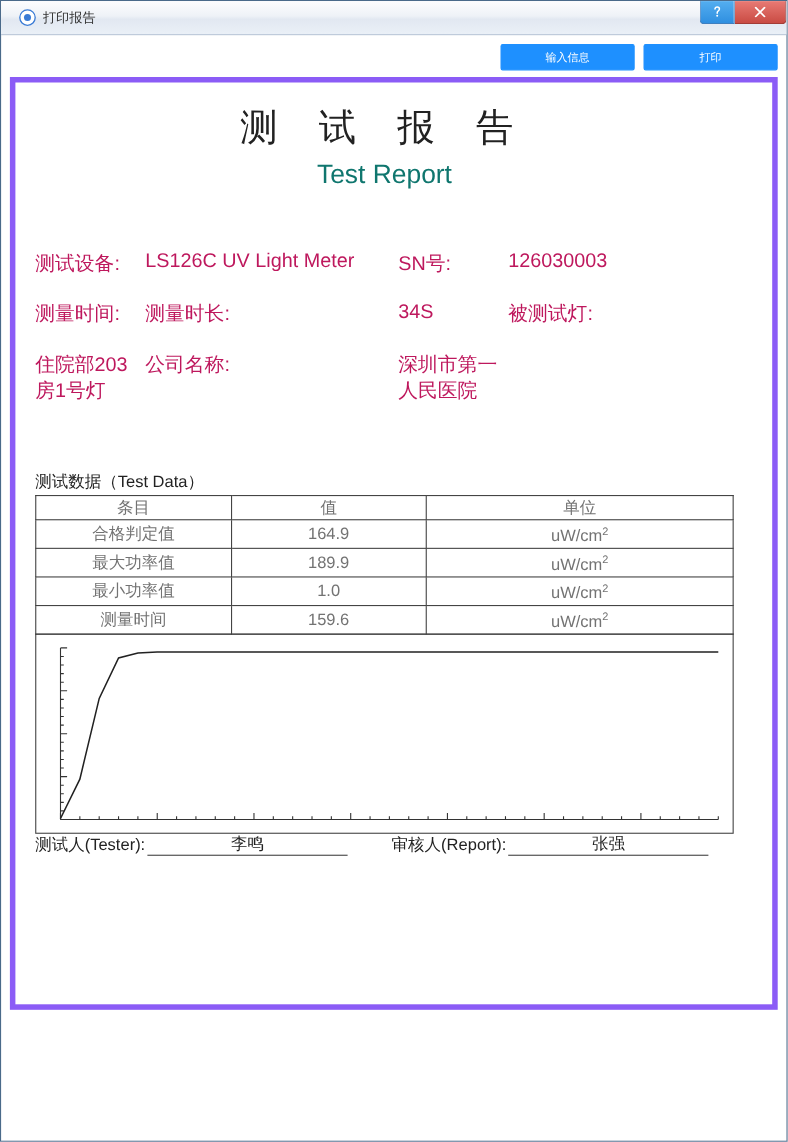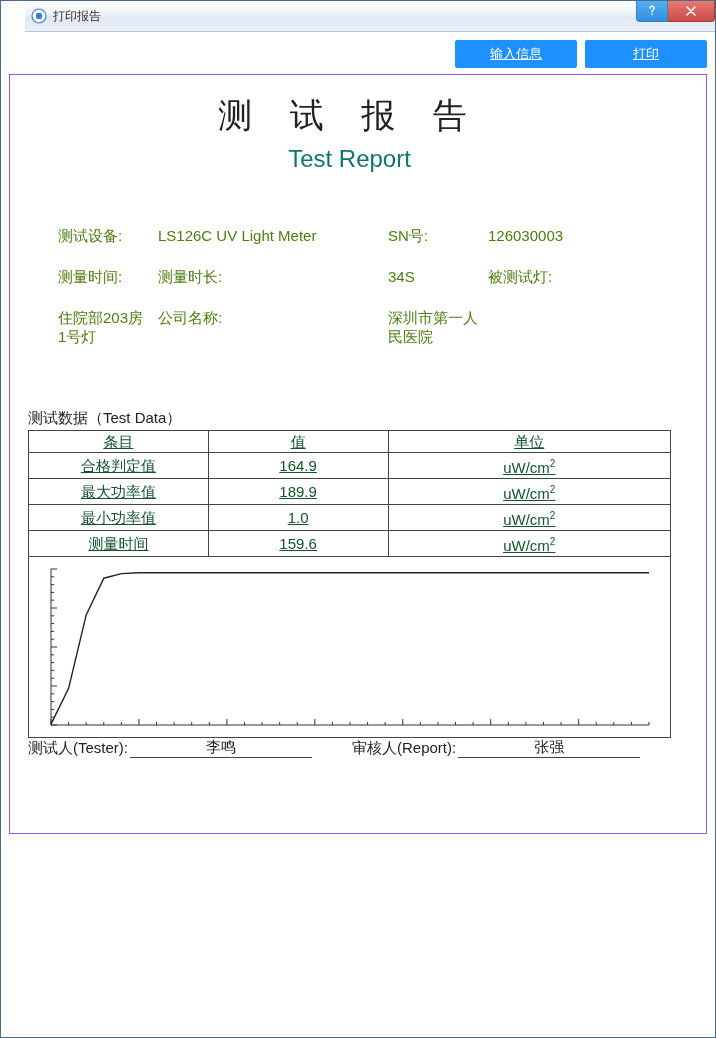--- a/index.html
+++ b/index.html
@@ -16,23 +16,22 @@
     box-sizing: border-box;
     border: 1px solid #4a6a8a;
   }
   
   .titlebar {
     height: 30px;
     background: linear-gradient(#fdfdfe, #eef2f7 45%, #e2e8f1 55%, #eaf0f7);
     border-bottom: 1px solid #b8c6d8;
     display: flex;
     align-items: center;
-    padding-left: 6px;
+    padding-left: 16px;
     position: relative;
-    margin-left: 24px;
   }
   .titlebar .app-icon {
     width: 16px;
     height: 16px;
     display: flex;
     align-items: center;
     justify-content: center;
     margin-right: 6px;
   }
   .titlebar .app-icon svg { display:block; }
@@ -84,33 +83,32 @@
     display: flex;
     justify-content: flex-end;
     gap: 8px;
     margin-bottom: 6px;
   }
   .btn {
     background: #1e90ff;
     color: #fff;
     border: 1px solid #1e90ff;
     border-radius: 2px;
-    font-size: 13px;
+    font-size: 10px;
     padding: 4px 0;
     width: 120px;
     text-align: center;
     cursor: pointer;
-    text-decoration: underline;
   }
   .btn.primary { background:#1e90ff; }
   .report-frame {
-    border: 1px solid #8b5cf6;
+    border: 5px solid #8b5cf6;
     box-sizing: border-box;
     padding: 10px 17px 20px 0;
-    height: 760px;
+    height: 848px;
     position: relative;
   }
   .report-inner {
     padding: 0 18px 0 18px;
   }
   .report-title {
     text-align: center;
     font-size: 34px;
     letter-spacing: 14px;
     margin-top: 8px;
@@ -121,45 +119,43 @@
     font-size: 24px;
     margin-top: 6px;
     color: #0f766e;
   }
   .info-grid {
     margin-top: 54px;
     display: grid;
     grid-template-columns: 90px 220px 90px 1fr;
     row-gap: 22px;
     column-gap: 10px;
-    font-size: 15px;
-    color: #4d7c0f;
-    margin-left: 30px;
+    font-size: 18px;
+    color: #be185d;
   }
   .info-label { white-space: nowrap; }
   .section-label {
     margin-top: 62px;
     font-size: 15px;
     color: #222;
   }
   table.test-data {
     width: 100%;
     border-collapse: collapse;
     margin-top: 2px;
   }
   table.test-data th, table.test-data td {
     border: 1px solid #444;
     font-size: 15px;
     text-align: center;
     padding: 0 4px;
     height: 21px;
     line-height: 21px;
-    color: #14532d;
+    color: #737373;
     font-weight: normal;
-    text-decoration: underline;
   }
   table.test-data th { font-weight: normal; }
   .unit sup { font-size: 10px; }
 
   .chart-box {
     border: 1px solid #444;
     height: 182px;
     margin-top: -1px;
     position: relative;
     padding: 6px 8px 6px 8px;

